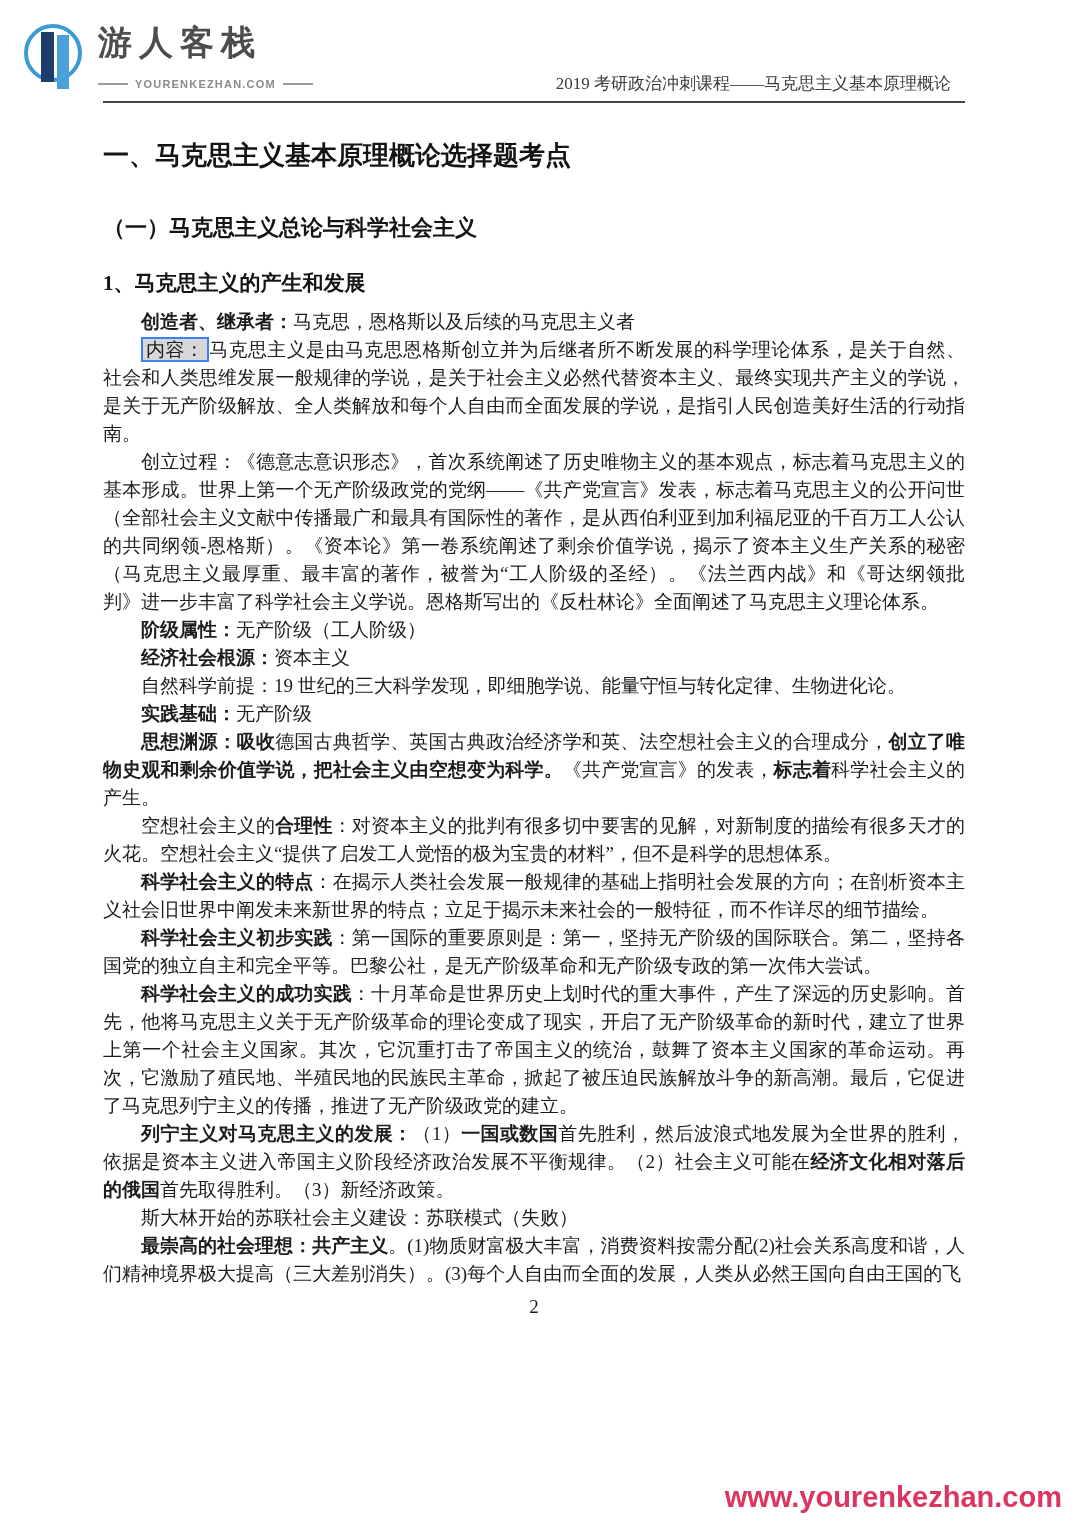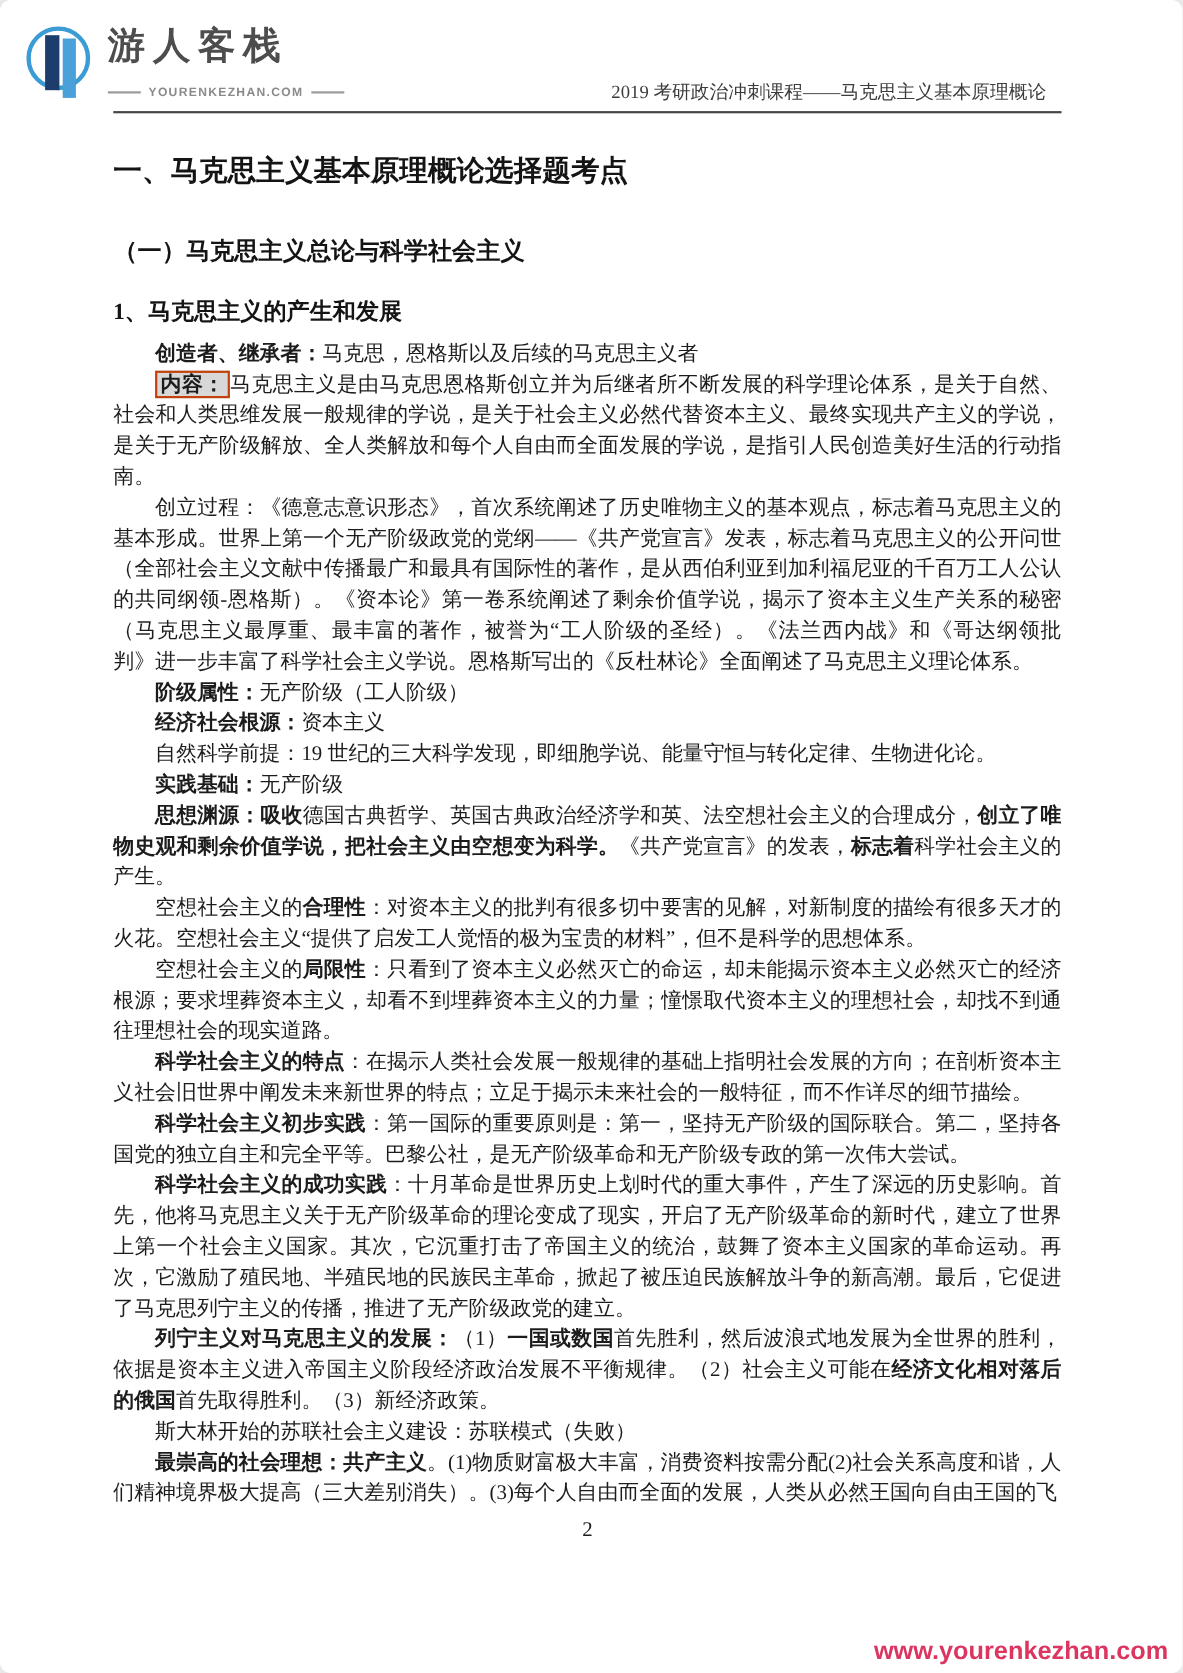--- a/index.html
+++ b/index.html
@@ -4,21 +4,20 @@
 <style>
   html,body { margin:0; padding:0; background:#e8e8e8; }
   .page {
     position:relative;
     width:1075px; height:1521px;
     margin:0 auto;
     background:#ffffff;
     font-family:"Liberation Serif", serif;
     overflow:hidden;
     color:#1c1c1c;
-    border-radius:10px;
   }
 
   
   .logo { position:absolute; top:24px; left:24px; display:flex; align-items:flex-start; gap:16px; }
   .logo-mark { position:relative; width:58px; height:58px; }
   .logo-circle { position:absolute; left:0; top:0; width:50px; height:50px;
                  border:4px solid var(--logo_circle,#3a9bd5); border-radius:50%; background:#fff; }
   .logo-bar { position:absolute; }
   .logo-bar.dark  { left:17px; top:8px;  width:13px; height:50px; background:var(--logo_bar_dark,#1d3e6d); }
   .logo-bar.light { left:33px; top:11px; width:12px; height:54px; background:var(--logo_bar_light,#4aa0d8); }
@@ -34,26 +33,26 @@
   .header-rule { position:absolute; top:101px; left:103px; width:862px; height:2px; background:#454545; }
 
   
   .content { position:absolute; top:140px; left:103px; width:862px; }
   h1 { font-size:26px; line-height:32px; margin:0; font-weight:bold; color:#141414; }
   h2 { font-size:22px; line-height:28px; margin:42px 0 0 0; font-weight:bold; color:#141414; }
   h3 { font-size:21px; line-height:26px; margin:28px 0 12px 0; font-weight:bold; color:#141414; }
   .document-body { margin-top:4px; }
   .para { margin:0; font-size:19px; line-height:28px; text-align:justify; text-indent:38px; color:#1c1c1c; }
   .para .bold  { font-weight:bold;margin-top:31px; }
-  .para .boxed { font-weight:bold; background:var(--box_bg,#d8d8d8);
-                 border:2px solid #c2410c; padding:0 3px; }
+  .para .boxed { font-weight:normal; background:var(--box_bg,#d8d8d8);
+                 border:2px solid #3b82f6; padding:0 3px; }
   .page-number { text-align:center; font-size:19px; margin-top:8px; color:#1c1c1c; }
 
   
-  .site-link { position:absolute; right:13px; bottom:7px; font-size:23px; font-weight:bold;
+  .site-link { position:absolute; right:13px; bottom:7px; font-size:29px; font-weight:bold;
                color:var(--url,#dc3560); text-decoration:none;
                font-family:"Liberation Sans", sans-serif; }
 </style>
 </head>
 <body>
 
 <div class="page">
 
   <div class="logo">
     <div class="logo-mark">
@@ -81,21 +80,20 @@
     <div class="document-body">
         <p class="para"><span class="bold">创造者、继承者：</span><span>马克思，恩格斯以及后续的马克思主义者</span></p>
         <p class="para"><span class="boxed">内容：</span><span>马克思主义是由马克思恩格斯创立并为后继者所不断发展的科学理论体系，是关于自然、社会和人类思维发展一般规律的学说，是关于社会主义必然代替资本主义、最终实现共产主义的学说，是关于无产阶级解放、全人类解放和每个人自由而全面发展的学说，是指引人民创造美好生活的行动指南。</span></p>
         <p class="para"><span>创立过程：《德意志意识形态》，首次系统阐述了历史唯物主义的基本观点，标志着马克思主义的基本形成。世界上第一个无产阶级政党的党纲——《共产党宣言》发表，标志着马克思主义的公开问世（全部社会主义文献中传播最广和最具有国际性的著作，是从西伯利亚到加利福尼亚的千百万工人公认的共同纲领-恩格斯）。《资本论》第一卷系统阐述了剩余价值学说，揭示了资本主义生产关系的秘密（马克思主义最厚重、最丰富的著作，被誉为“工人阶级的圣经）。《法兰西内战》和《哥达纲领批判》进一步丰富了科学社会主义学说。恩格斯写出的《反杜林论》全面阐述了马克思主义理论体系。</span></p>
         <p class="para"><span class="bold">阶级属性：</span><span>无产阶级（工人阶级）</span></p>
         <p class="para"><span class="bold">经济社会根源：</span><span>资本主义</span></p>
         <p class="para"><span>自然科学前提：19 世纪的三大科学发现，即细胞学说、能量守恒与转化定律、生物进化论。</span></p>
         <p class="para"><span class="bold">实践基础：</span><span>无产阶级</span></p>
         <p class="para"><span class="bold">思想渊源：吸收</span><span>德国古典哲学、英国古典政治经济学和英、法空想社会主义的合理成分，</span><span class="bold">创立了唯物史观和剩余价值学说，把社会主义由空想变为科学。</span><span>《共产党宣言》的发表，</span><span class="bold">标志着</span><span>科学社会主义的产生。</span></p>
         <p class="para"><span>空想社会主义的</span><span class="bold">合理性</span><span>：对资本主义的批判有很多切中要害的见解，对新制度的描绘有很多天才的火花。空想社会主义“提供了启发工人觉悟的极为宝贵的材料”，但不是科学的思想体系。</span></p>
-        <p class="para"><span>空想社会主义的</span><span class="bold">局限性</span><span>：只看到了资本主义必然灭亡的命运，却未能揭示资本主义必然灭亡的经济根源；要求埋葬资本主义，却看不到埋葬资本主义的力量；憧憬取代资本主义的理想社会，却找不到通往理想社会的现实道路。</span></p>
         <p class="para"><span class="bold">科学社会主义的特点</span><span>：在揭示人类社会发展一般规律的基础上指明社会发展的方向；在剖析资本主义社会旧世界中阐发未来新世界的特点；立足于揭示未来社会的一般特征，而不作详尽的细节描绘。</span></p>
         <p class="para"><span class="bold">科学社会主义初步实践</span><span>：第一国际的重要原则是：第一，坚持无产阶级的国际联合。第二，坚持各国党的独立自主和完全平等。巴黎公社，是无产阶级革命和无产阶级专政的第一次伟大尝试。</span></p>
         <p class="para"><span class="bold">科学社会主义的成功实践</span><span>：十月革命是世界历史上划时代的重大事件，产生了深远的历史影响。首先，他将马克思主义关于无产阶级革命的理论变成了现实，开启了无产阶级革命的新时代，建立了世界上第一个社会主义国家。其次，它沉重打击了帝国主义的统治，鼓舞了资本主义国家的革命运动。再次，它激励了殖民地、半殖民地的民族民主革命，掀起了被压迫民族解放斗争的新高潮。最后，它促进了马克思列宁主义的传播，推进了无产阶级政党的建立。</span></p>
         <p class="para"><span class="bold">列宁主义对马克思主义的发展：</span><span>（1）</span><span class="bold">一国或数国</span><span>首先胜利，然后波浪式地发展为全世界的胜利，依据是资本主义进入帝国主义阶段经济政治发展不平衡规律。（2）社会主义可能在</span><span class="bold">经济文化相对落后的俄国</span><span>首先取得胜利。（3）新经济政策。</span></p>
         <p class="para"><span>斯大林开始的苏联社会主义建设：苏联模式（失败）</span></p>
         <p class="para"><span class="bold">最崇高的社会理想：共产主义</span><span>。(1)物质财富极大丰富，消费资料按需分配(2)社会关系高度和谐，人们精神境界极大提高（三大差别消失）。(3)每个人自由而全面的发展，人类从必然王国向自由王国的飞</span></p>
       </div>
     <div class="page-number">2</div>
   </div>
 

